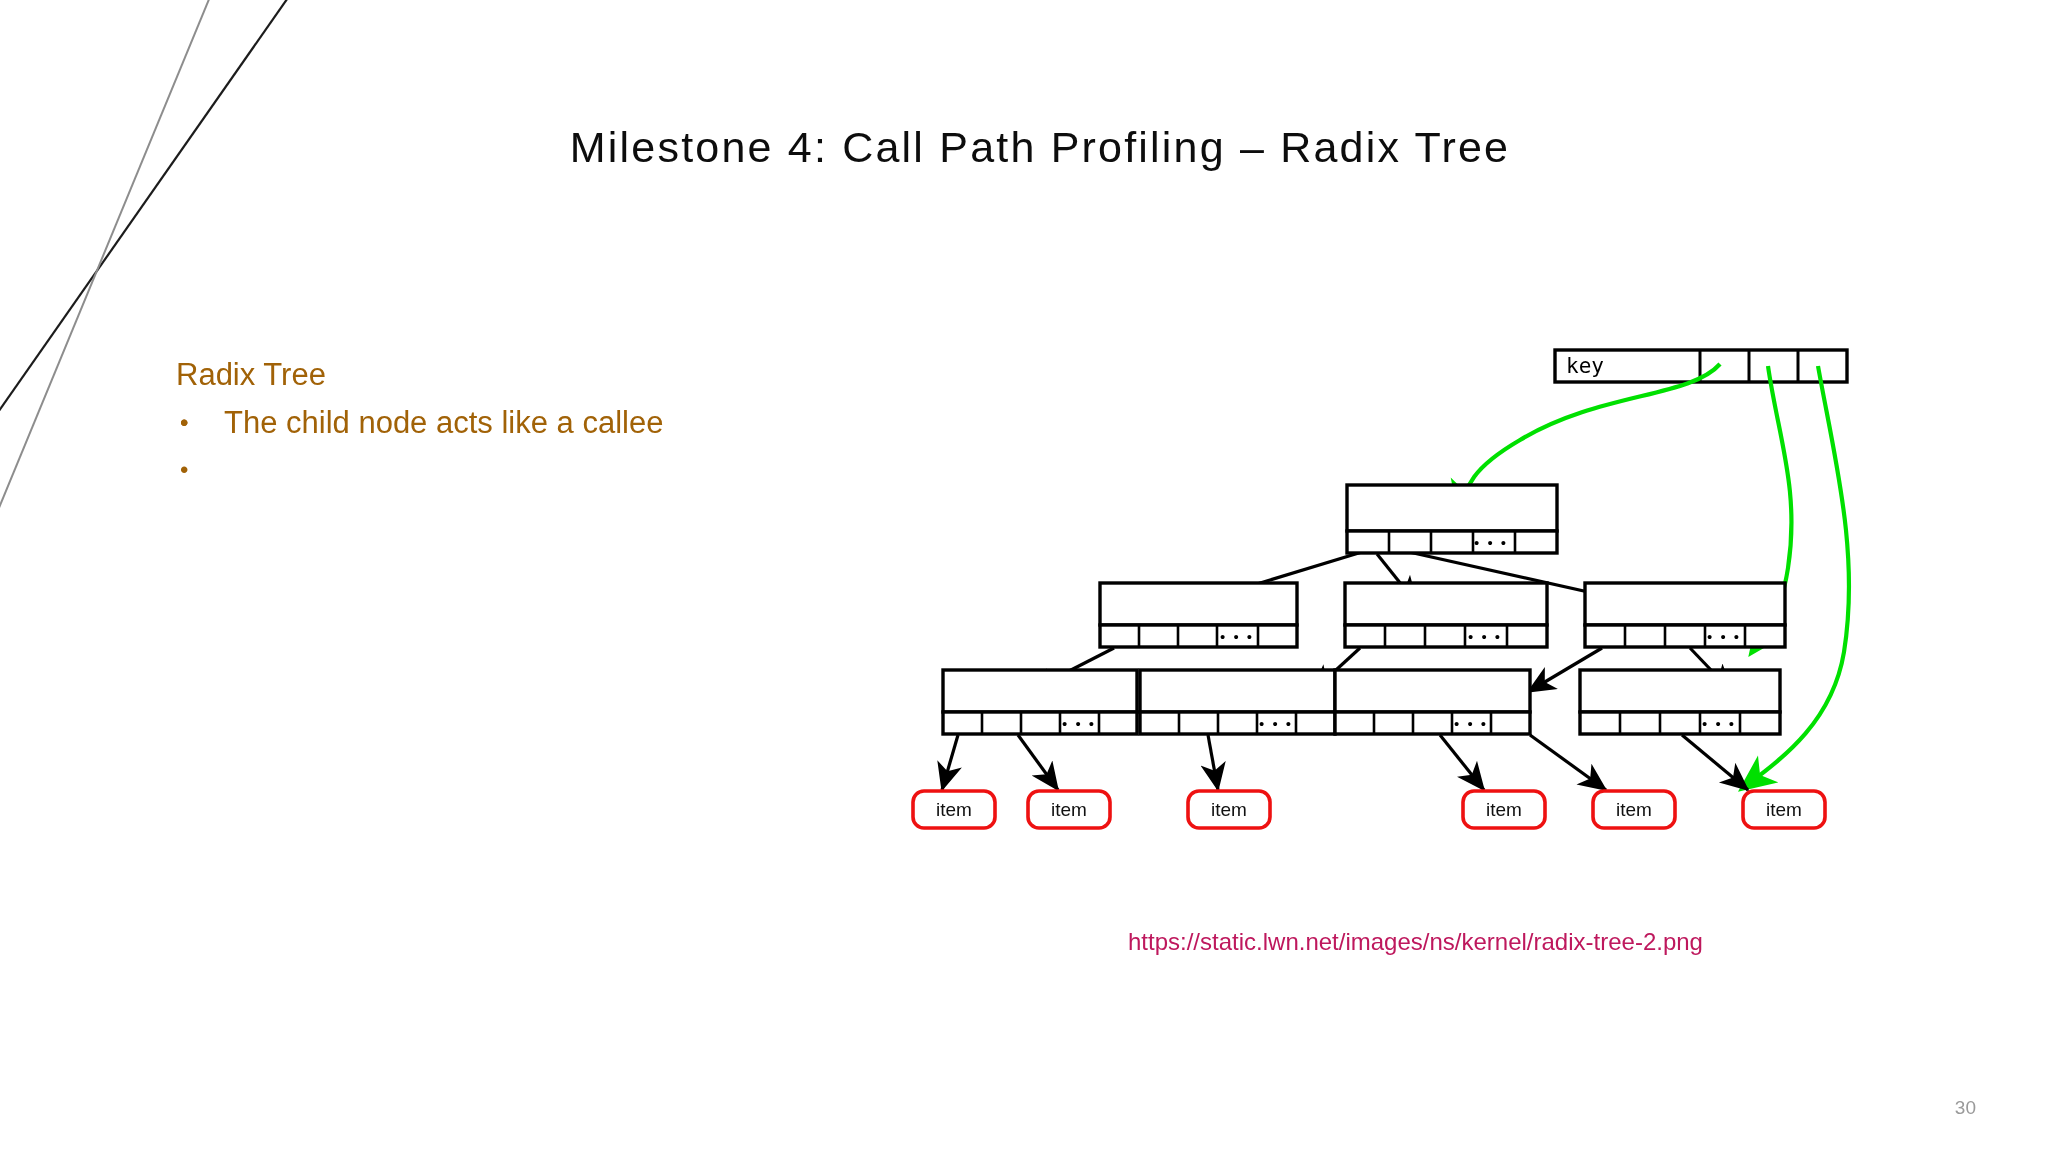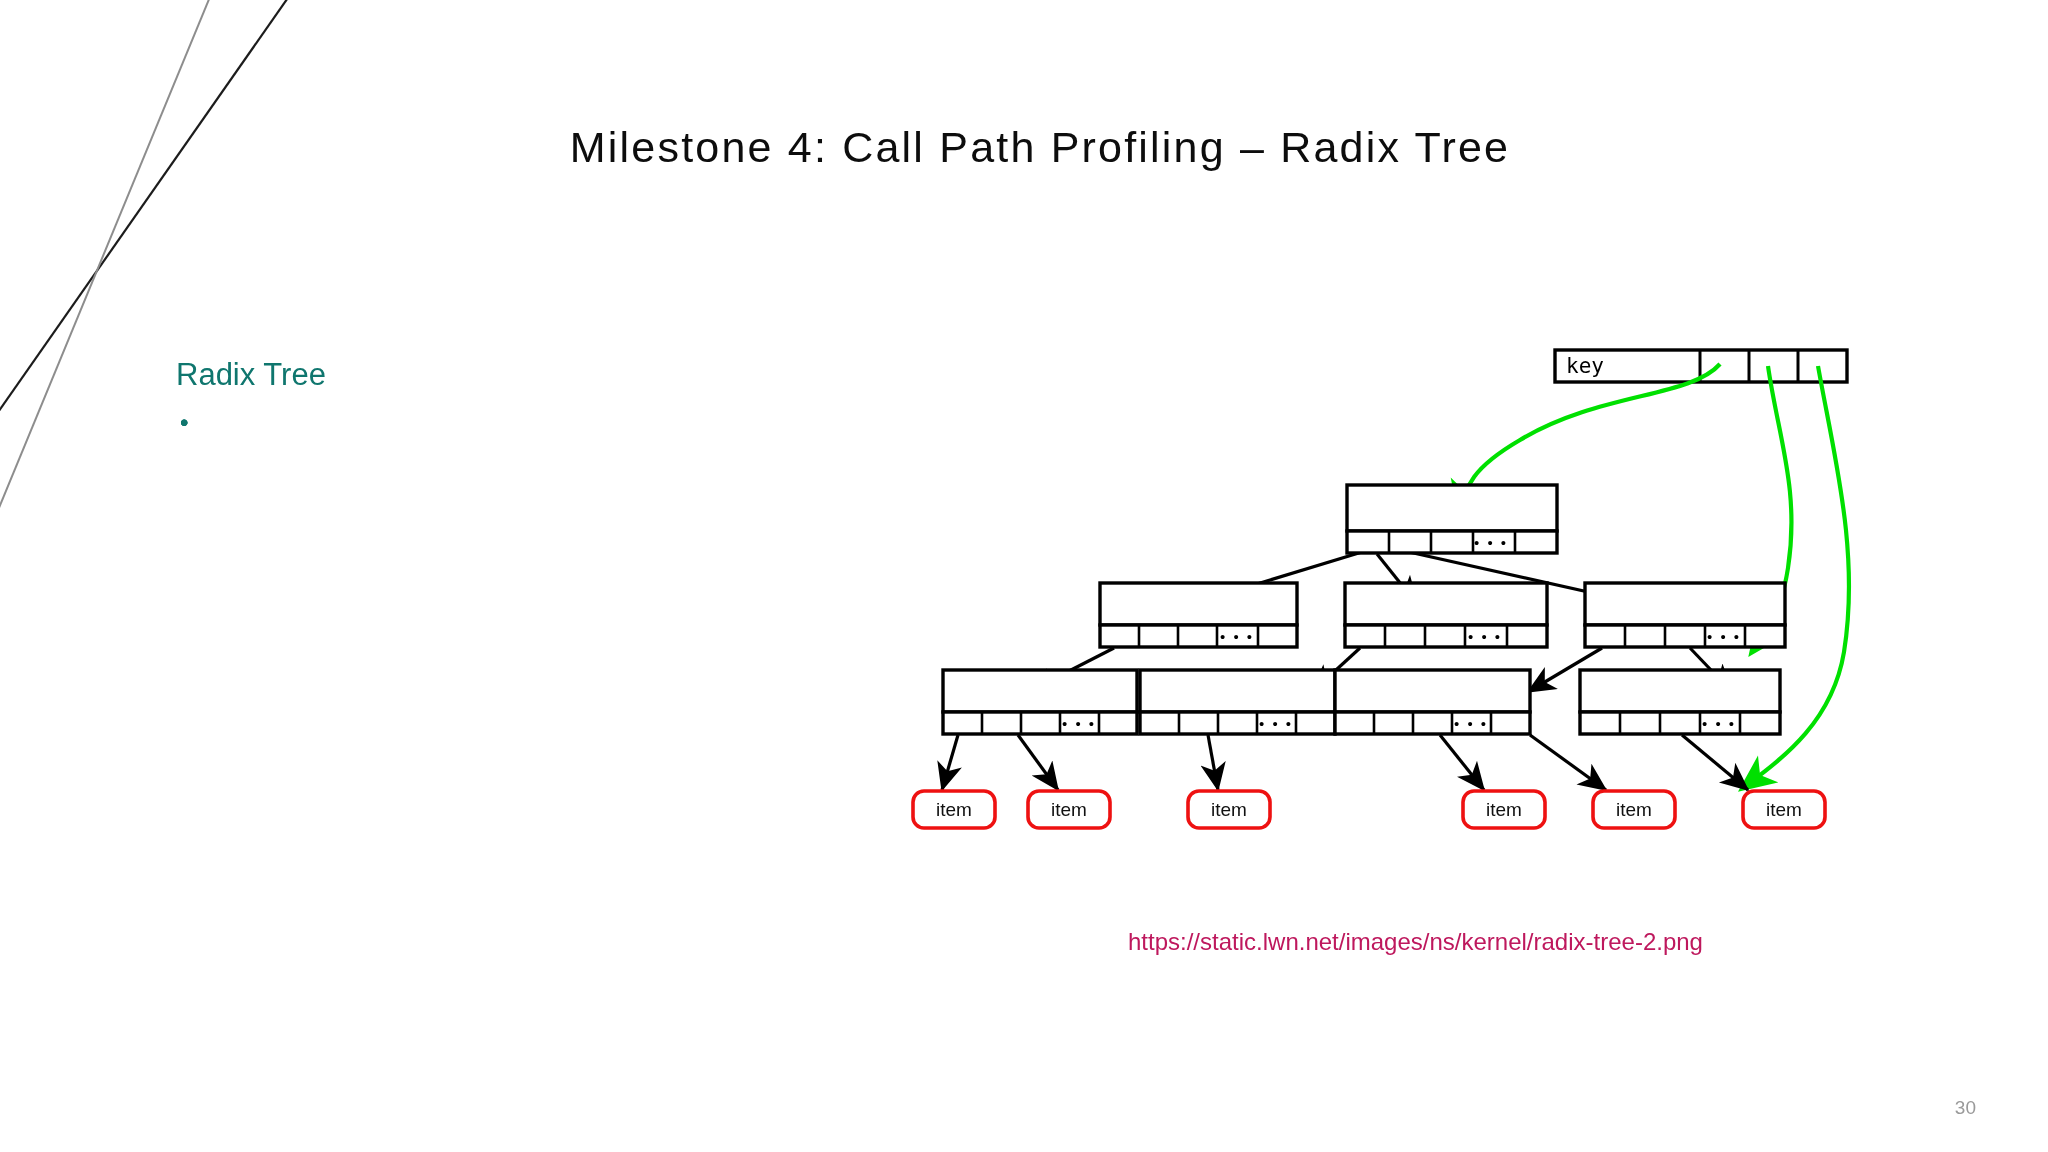--- a/index.html
+++ b/index.html
@@ -40,21 +40,21 @@
     white-space: nowrap;
     padding-left: 16px;
   }
 
   
   #bodytext {
     position: absolute;
     left: 176px;
     top: 352px;
     width: 960px;
-    color: #0f766e;
+    color: #a16207;
   }
   .lead {
     font-size: 31px;
     line-height: 46px;
     margin-bottom: 2px;
   }
   .bullets {
     list-style: none;
     margin: 0;
     padding: 0;
@@ -117,20 +117,21 @@
   <div id="title">Milestone 4: Call Path Profiling – Radix Tree</div>
 
   <div id="bodytext">
     <div class="lead">Radix Tree</div>
     <ul class="bullets">
       <li>
         <span class="bul">•</span>
       </li>
       <li>
         <span class="bul">•</span>
+        <span>The child node acts like a callee</span>
       </li>
       <li>
         <span class="bul">•</span>
       </li>
     </ul>
   </div>
 
   <div id="diagram">
     <svg viewBox="0 0 1060 580" width="1060" height="580">
       <defs>

